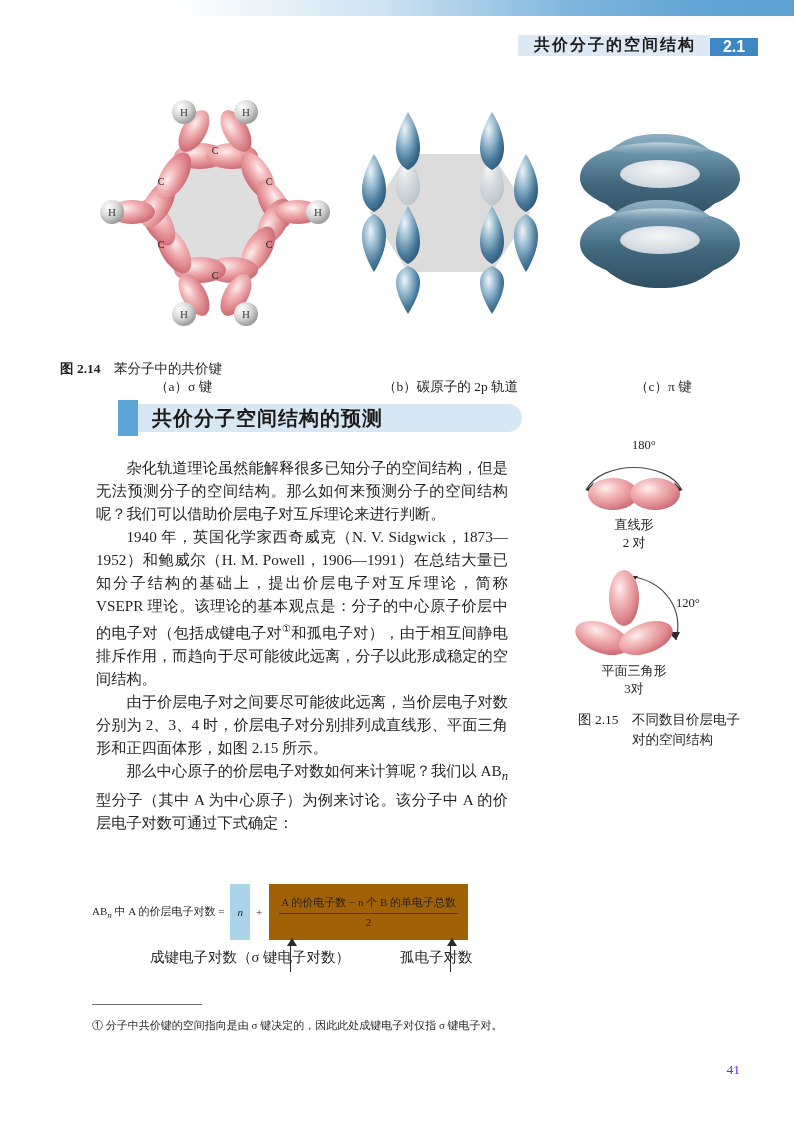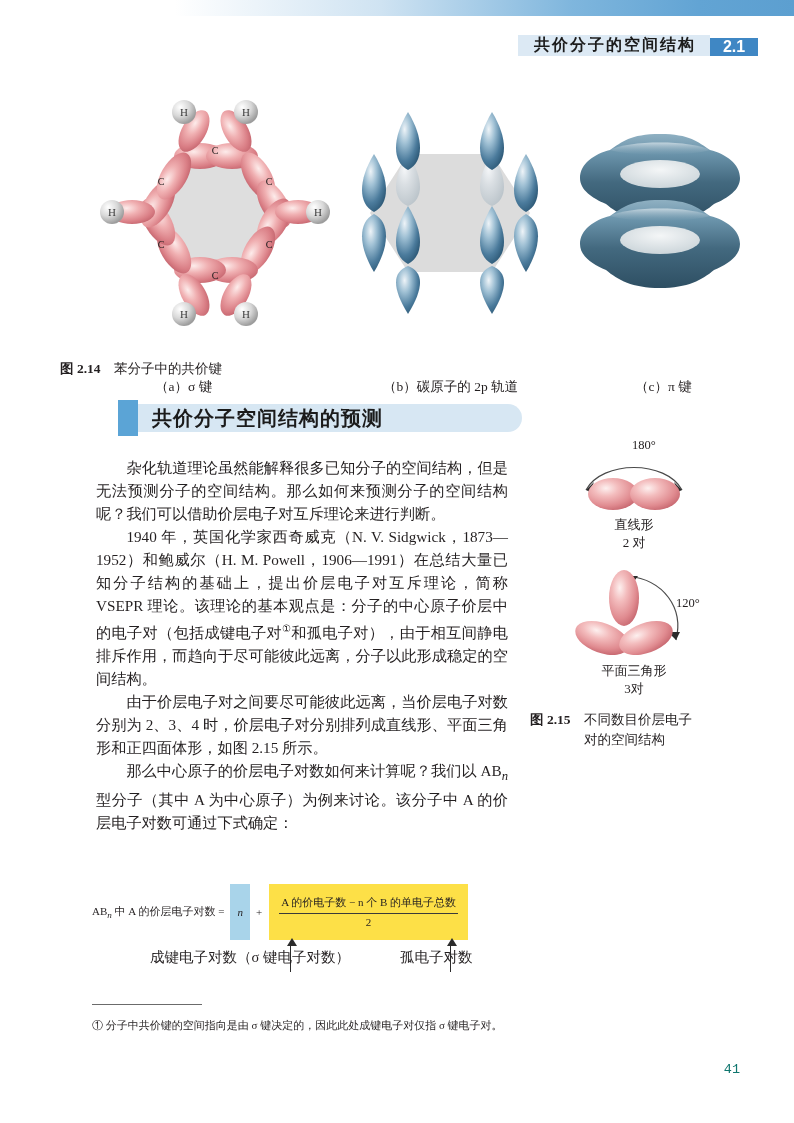--- a/index.html
+++ b/index.html
@@ -144,21 +144,21 @@
     font-size: 12.5px;
     font-family: "Liberation Serif", serif;
   }
   .fig215-caption {
     position: relative;
     margin-top: 12px;
     font-size: 13.5px;
     line-height: 20px;
     padding-left: 6px;
   }
-  .fig215-caption .c-lead { font-weight: bold; }
+  .fig215-caption .c-lead { font-weight: normal; margin-left: 48px; }
   .fig215-caption .c-body { display: inline-block; vertical-align: top; }
 
   
   .formula {
     position: absolute;
     left: 92px; top: 884px;
     width: 520px; height: 56px;
     display: flex;
     align-items: center;
     font-size: 11px;
@@ -168,21 +168,21 @@
     background: #a9d4ea;
     padding: 2px 7px 3px 7px;
     margin: 0 6px;
     font-style: italic;
     align-self: stretch;
     display: flex;
     align-items: center;
   }
   .f-plus { margin-right: 7px; }
   .f-frac {
-    background: #fde047;
+    background: #a16207;
     padding: 3px 10px 4px 10px;
     text-align: center;
     align-self: stretch;
     display: flex;
     flex-direction: column;
     justify-content: center;
   }
   .f-num { white-space: nowrap; padding: 0 2px 2px 2px; }
   .f-den {
     border-top: 1.2px solid #3a3a3a;
@@ -221,22 +221,22 @@
     left: 92px; top: 1016px;
     width: 620px;
     font-size: 11px;
     line-height: 18px;
   }
 
   .page-num {
     position: absolute;
     right: 54px; top: 1062px;
     font-size: 13.5px;
-    color: #0f766e;
-    font-family: Liberation Mono, monospace;
+    color: #6d28d9;
+    font-family: Liberation Serif, serif;
     margin-left: 15px;
   }
 
   
   .art { display: block; }
 </style>
 </head>
 <body>
 
 <div class="top-band"></div>

